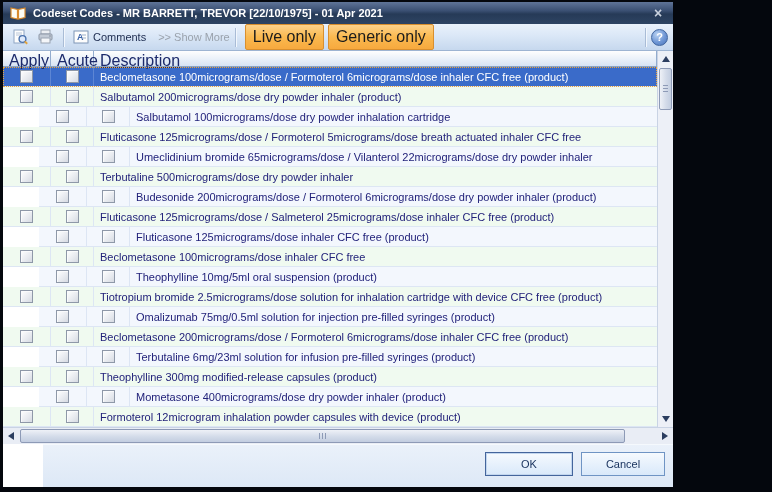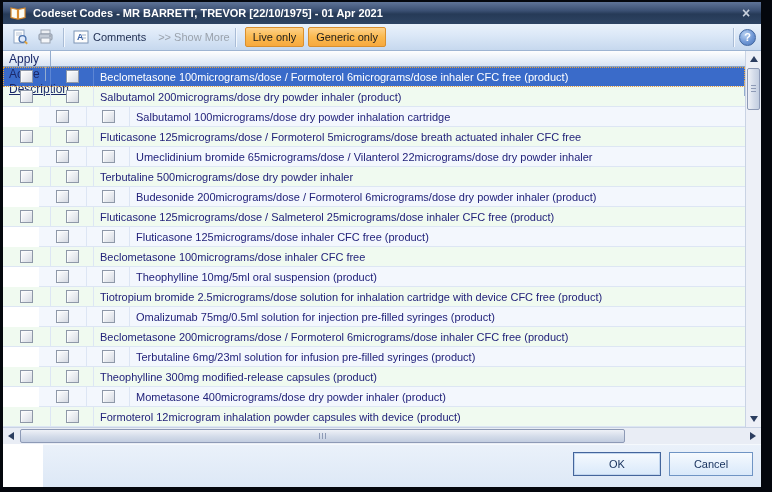--- a/index.html
+++ b/index.html
@@ -5,21 +5,21 @@
   * { box-sizing: border-box; margin: 0; padding: 0; }
   html,body { width:772px; height:492px; }
   body { font-family: "Liberation Sans", sans-serif; }
 
   .window {
     width:772px; height:492px;
     background:#04070d;
     padding:2px 3px 5px 3px;
     position:relative;
   }
-  .inner { width:758px; height:485px; background:#fff; display:flex; flex-direction:column; }
+  .inner { width:670px; height:485px; background:#fff; display:flex; flex-direction:column; }
 
   
   .titlebar {
     height:22px; flex:0 0 22px;
     background:linear-gradient(180deg,#5f7498 0%, #3a4f72 40%, #263a57 55%, #2e4463 100%);
     display:flex; align-items:center; padding:0 7px;
   }
   .titlebar .title {
     color:#ffffff; font-size:11px; font-weight:bold; margin-left:7px;
     flex:1 1 auto; white-space:nowrap; overflow:hidden;
@@ -34,41 +34,41 @@
     height:27px; flex:0 0 27px;
     background:linear-gradient(180deg,#eaf2fc 0%, #d9e6f6 50%, #c6d8ee 100%);
     border-bottom:1px solid #9db4d2;
     display:flex; align-items:center; padding:0 5px;
   }
   .tool-btn { display:flex; align-items:center; gap:4px; padding:2px 4px; border-radius:2px; }
   .tool-sep { width:1px; height:19px; background:#a9bcd6; box-shadow:1px 0 0 #f2f7fd; margin:0 5px; }
   .tool-label { font-size:11px; color:#1c2a4e; }
   .show-more { font-size:11px; color:#9aa2ac; margin-left:8px; }
   .orange-btn {
-    font-size:11px; color:#1c1c1c; padding:3px 7px; margin-left:4px;
+    font-size:16px; color:#1c1c1c; padding:3px 7px; margin-left:4px;
     background:linear-gradient(180deg,#fdd globalization,#f7a93e);
     background:linear-gradient(180deg,#fdd28b 0%, #fab94f 50%, #f7a93e 100%);
     border:1px solid #d98f2e; border-radius:2px;
   }
   .toolbar .spacer { flex:1 1 auto; }
   .help-btn {
     width:17px; height:17px; border-radius:50%;
     background:radial-gradient(circle at 35% 30%, #b9d2f2 0%, #6f97d5 55%, #4a74b8 100%);
     border:1px solid #41669f; color:#fff; font-size:11px; font-weight:bold;
     display:flex; align-items:center; justify-content:center;
   }
 
   
   .table-area { position:relative; flex:0 0 376px; height:376px; background:#fff; overflow:hidden; }
   .grid { position:absolute; left:0; top:0; right:16px; bottom:0; }
   .header-row {
     height:16px; display:flex;
     background:linear-gradient(180deg,#fefefe 0%, #e9f0f9 55%, #d7e3f3 100%);
     border-bottom:1px solid #8aa4c6;
-    font-size:12px; color:#1c2a6b;flex-direction:column;
+    font-size:16px; color:#1c2a6b;
   }
   .header-cell { padding:1px 0 0 6px; border-right:1px solid #93acce; white-space:nowrap; }
   .hc-apply { width:48px; }
   .hc-acute { width:43px; }
   .hc-desc  { flex:1;text-decoration:underline; }
 
   .rows {}
   .row { height:20px; display:flex; border-bottom:1px solid #dde6f4; }
   .row.alt-blue  { background:#f3f7fd;margin-left:36px; }
   .row.alt-green { background:#f0faf0; }

